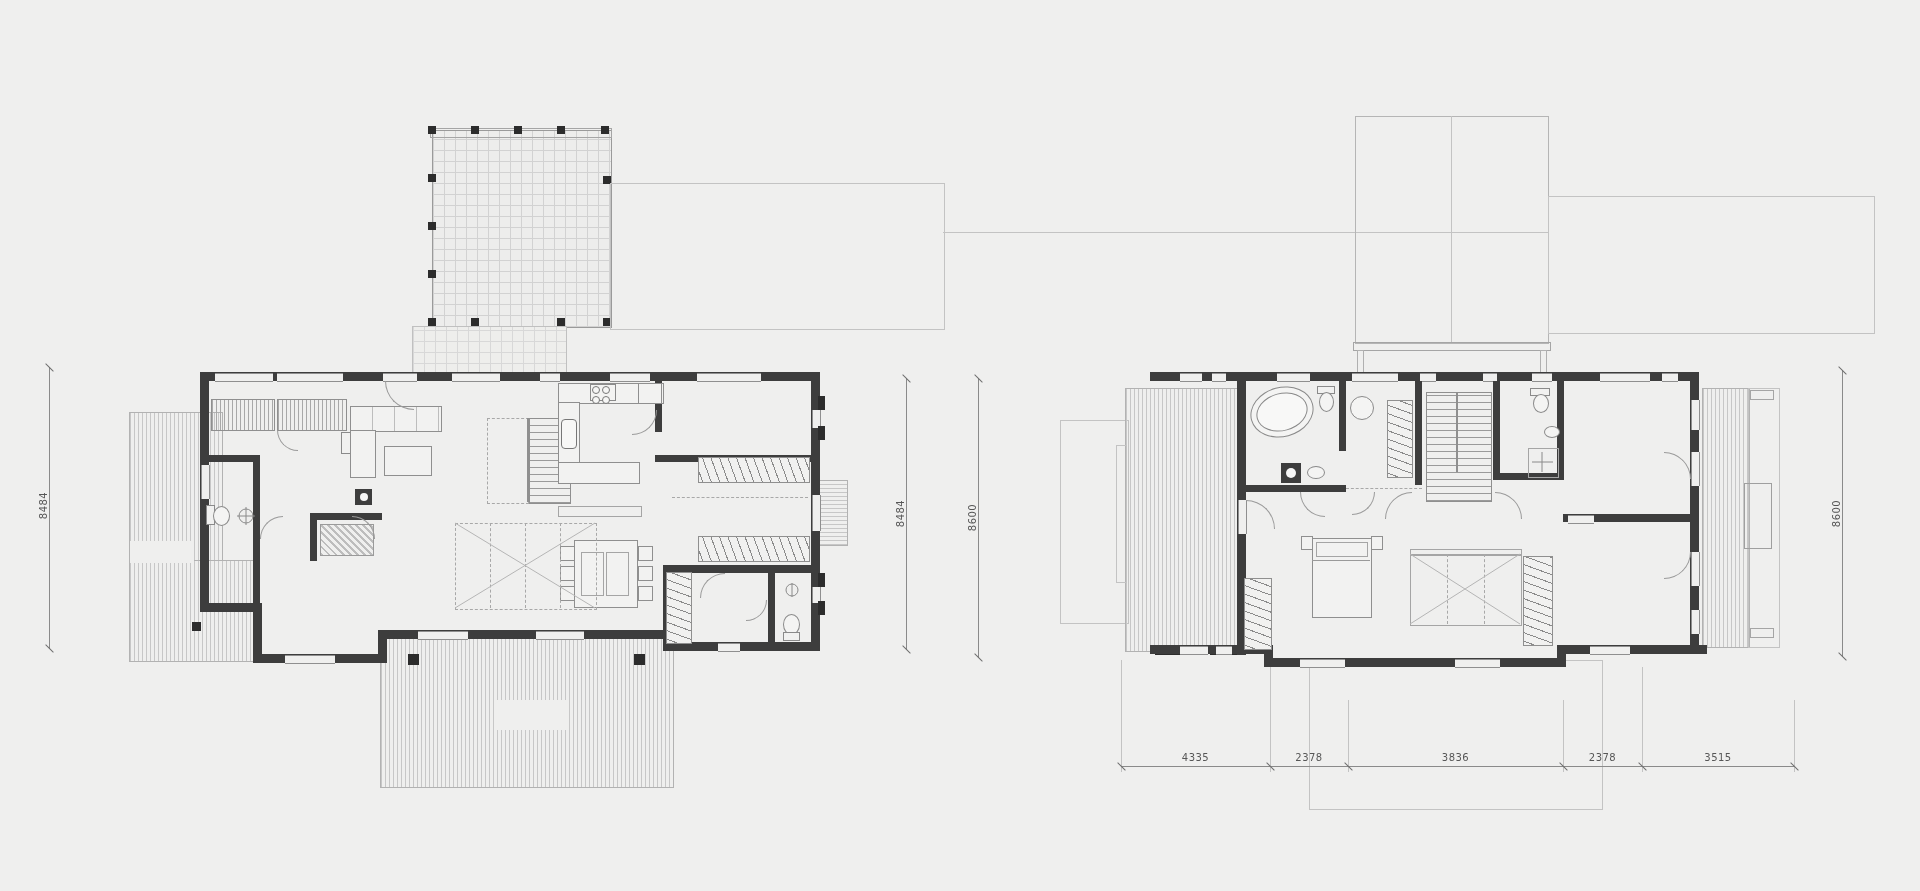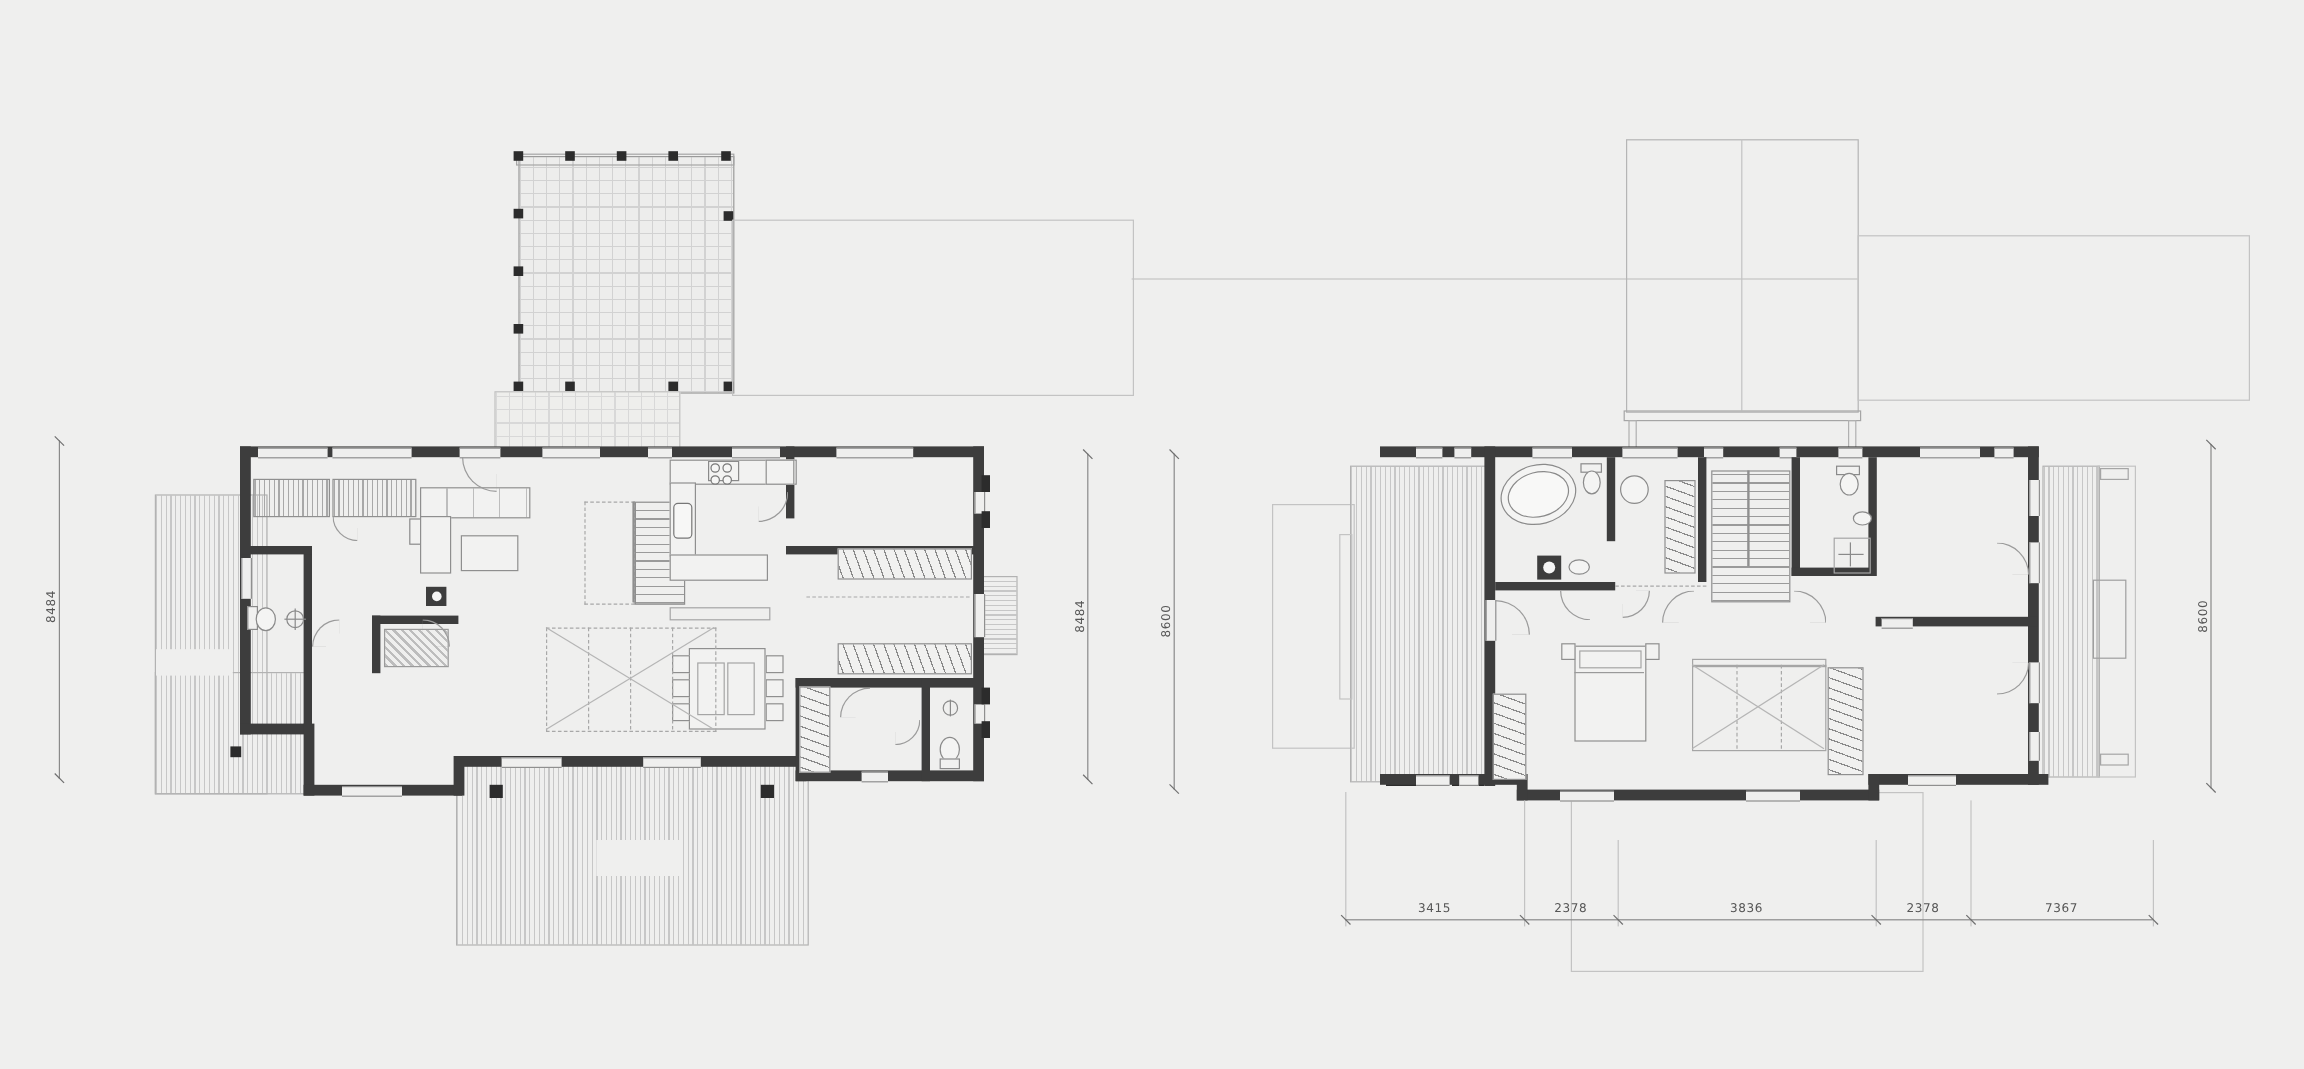--- a/index.html
+++ b/index.html
@@ -341,20 +341,20 @@
     <div class="fline" style="left:1563px;top:700px;width:1px;height:72px;"></div>
     <div class="fline" style="left:1642px;top:667px;width:1px;height:105px;"></div>
     <div class="fline" style="left:1794px;top:700px;width:1px;height:72px;"></div>
     <div class="dimline" style="left:1121px;top:766px;width:673px;height:1px;"></div>
     <div class="tick" style="left:1116px;top:766px;"></div>
     <div class="tick" style="left:1265px;top:766px;"></div>
     <div class="tick" style="left:1343px;top:766px;"></div>
     <div class="tick" style="left:1558px;top:766px;"></div>
     <div class="tick" style="left:1637px;top:766px;"></div>
     <div class="tick" style="left:1789px;top:766px;"></div>
-    <div class="dimlabel ctr" style="left:1121px;top:752px;width:149px;">3415</div>
+    <div class="dimlabel ctr" style="left:1121px;top:752px;width:149px;">4335</div>
     <div class="dimlabel ctr" style="left:1270px;top:752px;width:78px;">2378</div>
     <div class="dimlabel ctr" style="left:1348px;top:752px;width:215px;">3836</div>
     <div class="dimlabel ctr" style="left:1563px;top:752px;width:79px;">2378</div>
-    <div class="dimlabel ctr" style="left:1642px;top:752px;width:152px;">7367</div>
+    <div class="dimlabel ctr" style="left:1642px;top:752px;width:152px;">3515</div>
   </div>
 
 </div>
 
 </body></html>

